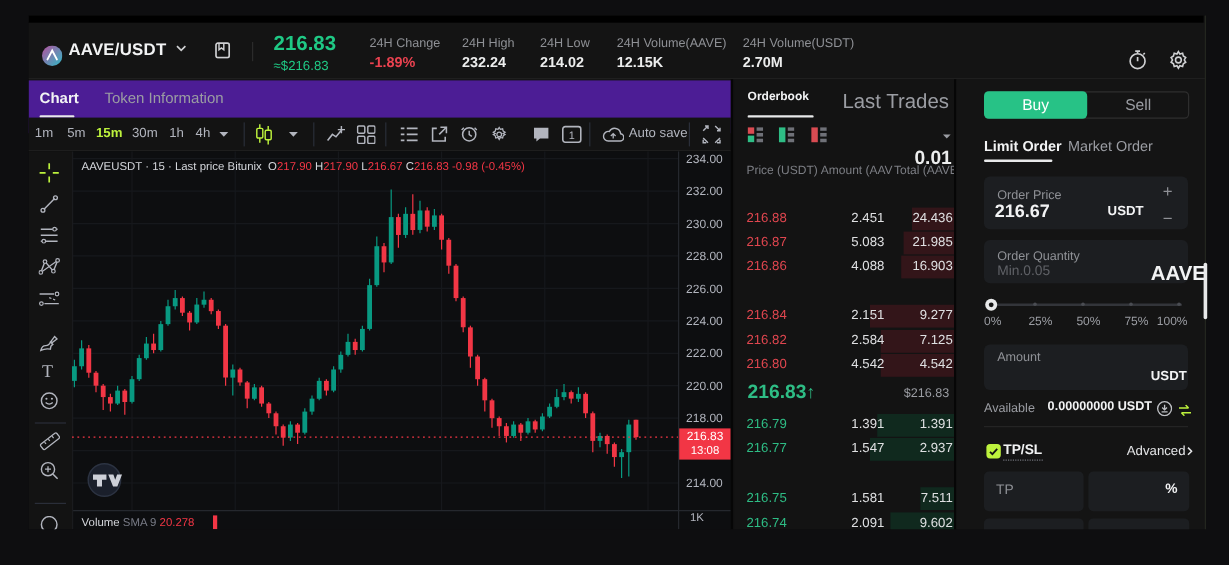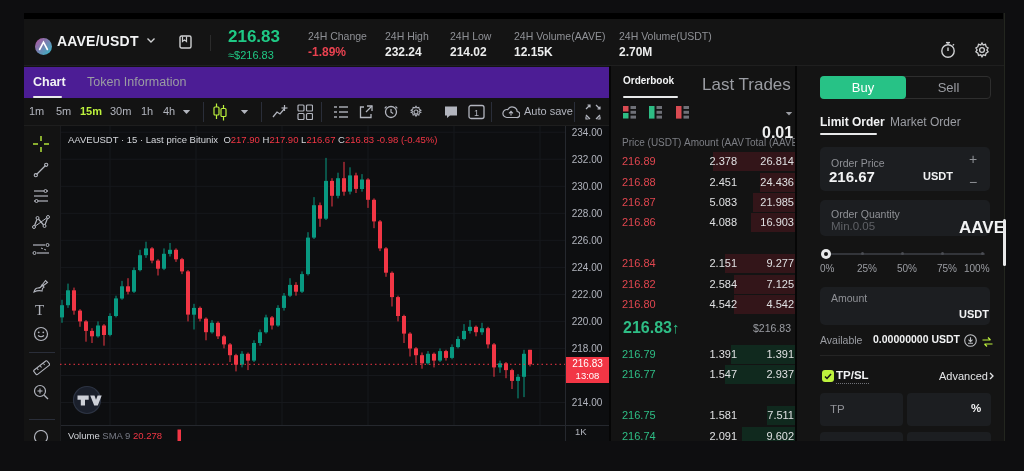--- a/index.html
+++ b/index.html
@@ -461,26 +461,20 @@
         <rect x="7.5" y="9.6" width="5.5" height="3" fill="#6f7178"></rect>
     </svg>
     <div class="abs" style="left:150px;top:58px;font-size:16px;font-weight:bold;color:#eceded;">0.01</div>
     <svg class="abs" style="left:173px;top:45px" width="8" height="6" viewBox="0 0 8 6">
         <path d="M0.8 1 L4 4.5 L7.2 1" fill="#9b9da3"></path>
       </svg>
 
     <div class="obh" style="left:10px;">Price (USDT)</div>
     <div class="obh" style="left:72px;">Amount (AAV</div>
     <div class="obh" style="left:133px;">Total (AAVE)</div>
-    <div class="obr" style="top:86.0px">
-        <div class="obbar" style="left:101px;background:#331519"></div>
-        <span class="obp" style="color:#e0464f">216.89</span>
-        <span class="oba">2.378</span>
-        <span class="obt">26.814</span>
-      </div>
       <div class="obr" style="top:106.5px">
         <div class="obbar" style="left:148px;background:#331519"></div>
         <span class="obp" style="color:#e0464f">216.88</span>
         <span class="oba">2.451</span>
         <span class="obt">24.436</span>
       </div>
       <div class="obr" style="top:126.9px">
         <div class="obbar" style="left:141px;background:#331519"></div>
         <span class="obp" style="color:#e0464f">216.87</span>
         <span class="oba">5.083</span>

